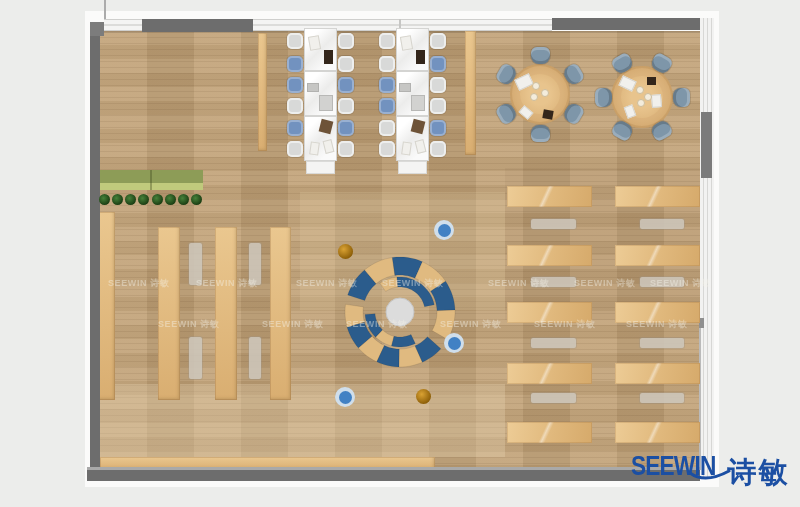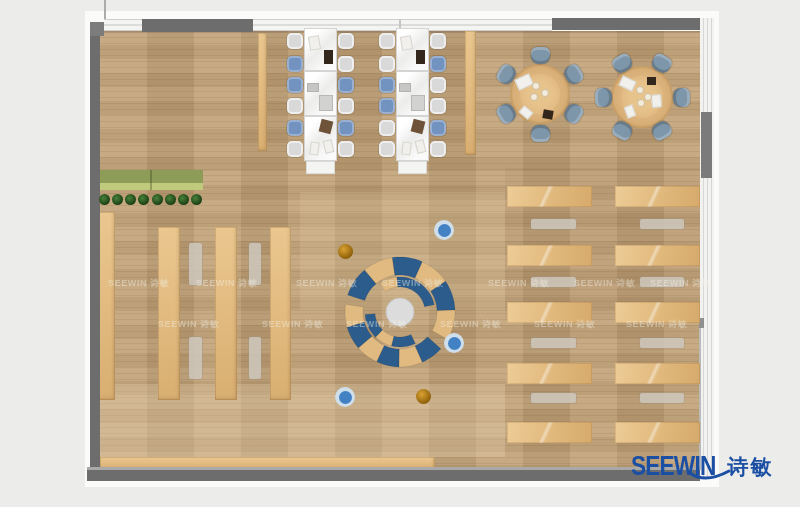--- a/index.html
+++ b/index.html
@@ -37,21 +37,21 @@
   .it-brown{background:#6e5338;}
   .plate{border-radius:50%;background:#f3ecdc;border:1px solid #cdbd9c;}
   .plant{border-radius:50%;background:radial-gradient(circle at 40% 38%,#47823a,#17380f 78%);}
   .stoolb-ring{border-radius:50%;background:#cfdeeb;}
   .stoolb{border-radius:50%;background:#4181c4;}
   .stoolo{border-radius:50%;background:radial-gradient(circle at 38% 35%,#daa233,#8a5c06 75%);}
   .wm{color:rgba(246,242,233,.42);font-weight:bold;font-size:9px;letter-spacing:.6px;white-space:nowrap;}
   .logo{position:absolute;left:631px;top:451px;display:flex;align-items:flex-start;color:#1b4fa3;}
   .logo-en{font-weight:900;font-size:27px;letter-spacing:-1px;transform:scaleX(.84);transform-origin:left top;
     font-family:"Liberation Sans",sans-serif;}
-  .logo-zh{font-weight:900;font-size:21px;letter-spacing:2px;margin-left:-4px;margin-top:2px;
+  .logo-zh{font-weight:900;font-size:29px;letter-spacing:2px;margin-left:-4px;margin-top:2px;
     font-family:"DejaVu Sans",sans-serif;}
   .logo-swoosh{position:absolute;left:58px;top:18px;}
 </style>
 </head>
 <body style="background: rgb(236, 237, 235);">
 
 <div id="stage">
   <div id="plan" class="abs" style="left:0;top:0;width:800px;height:507px;">
       <div class="abs " style="left: 85px; top: 11px; width: 634px; height: 476px; background: rgb(251, 251, 250);"></div>
       <div class="abs floor" style="left: 100px; top: 31px; width: 600px; height: 439px;"></div>

